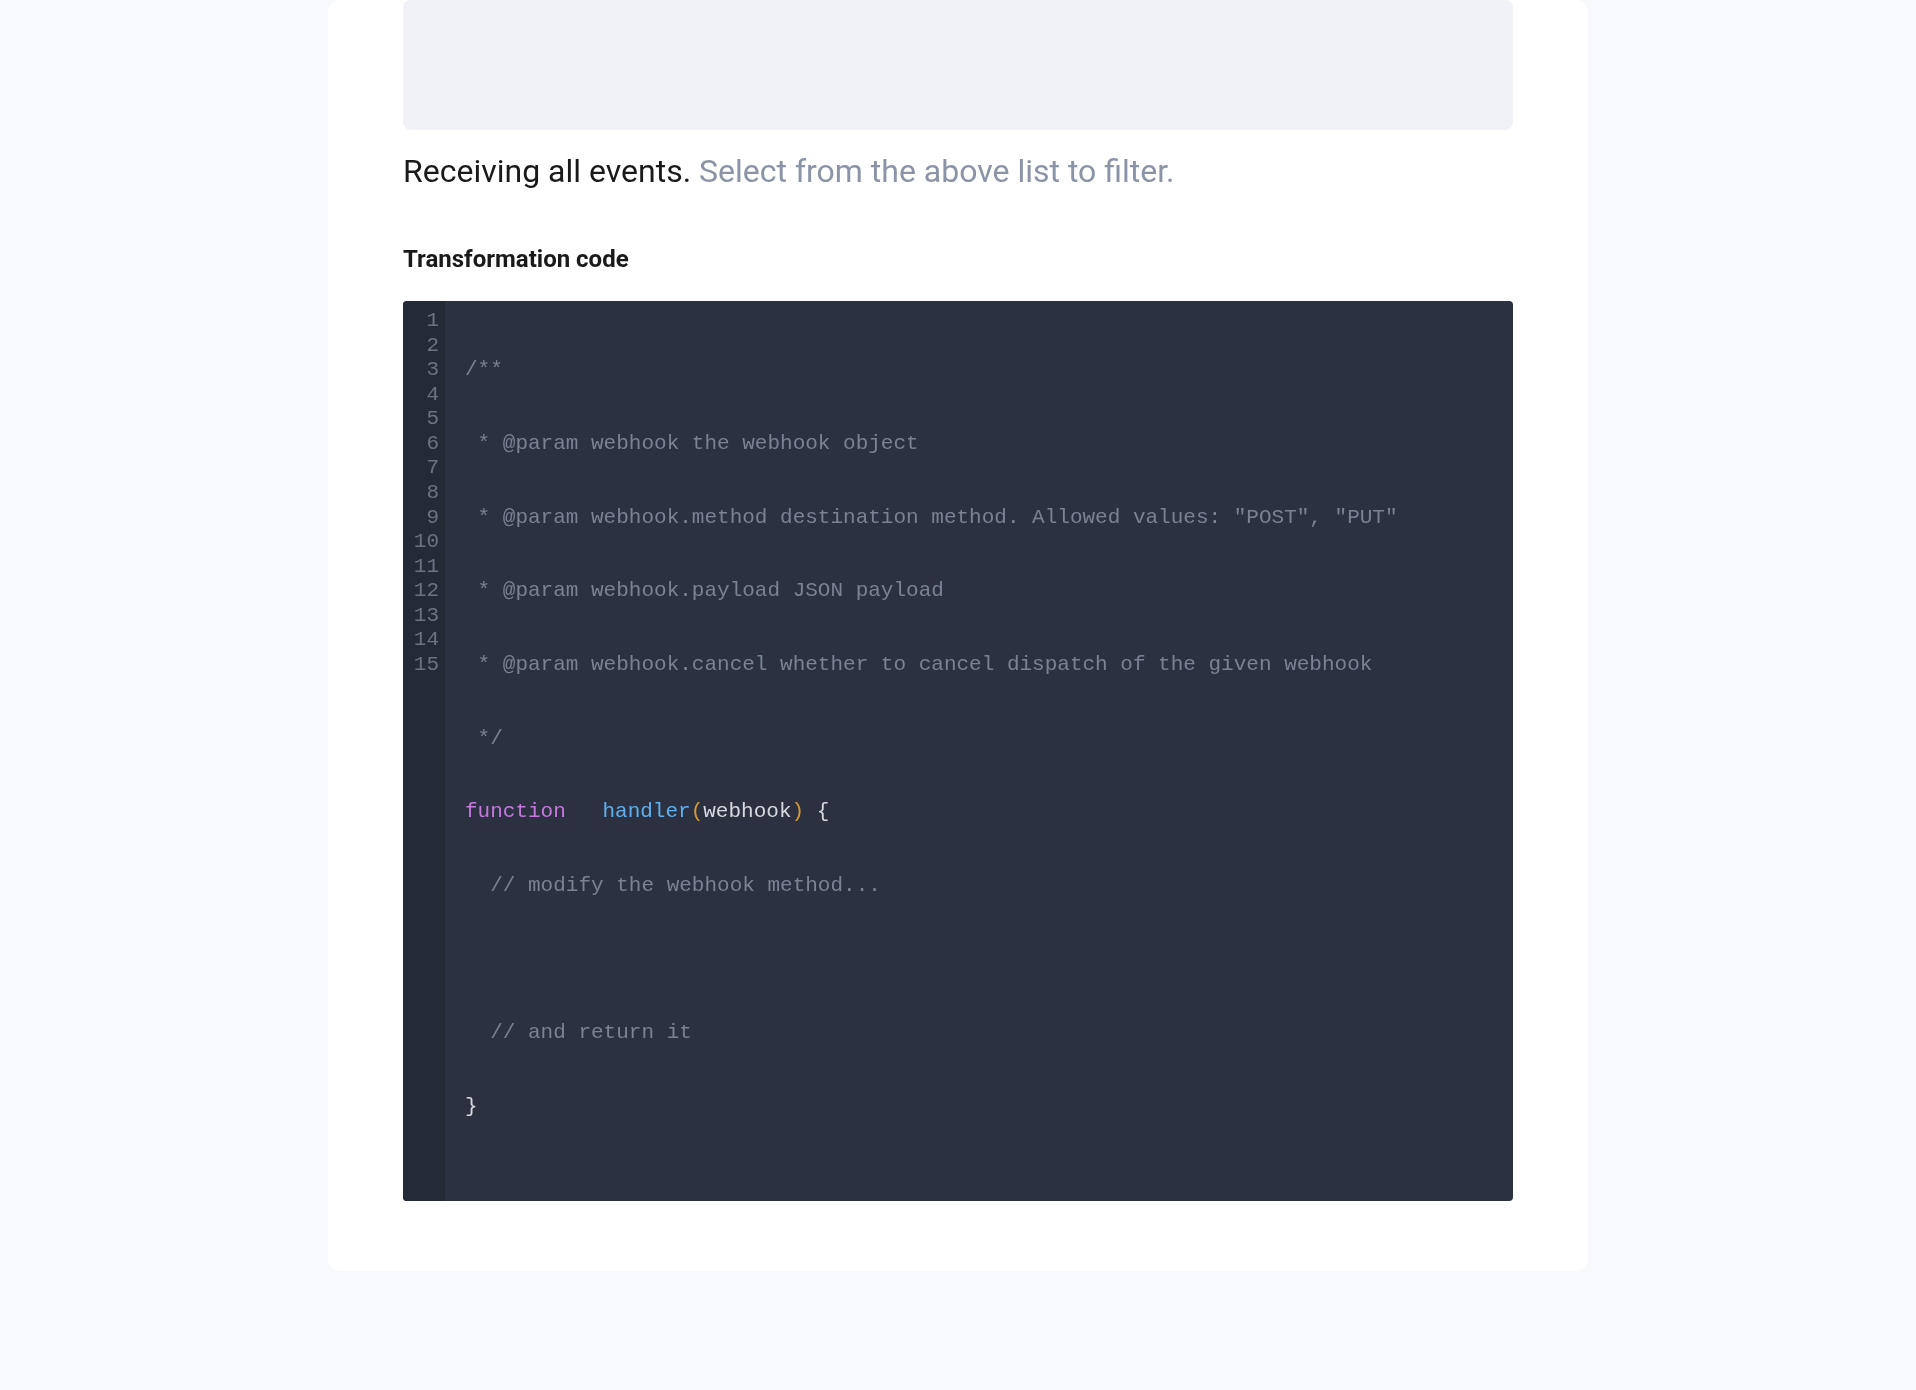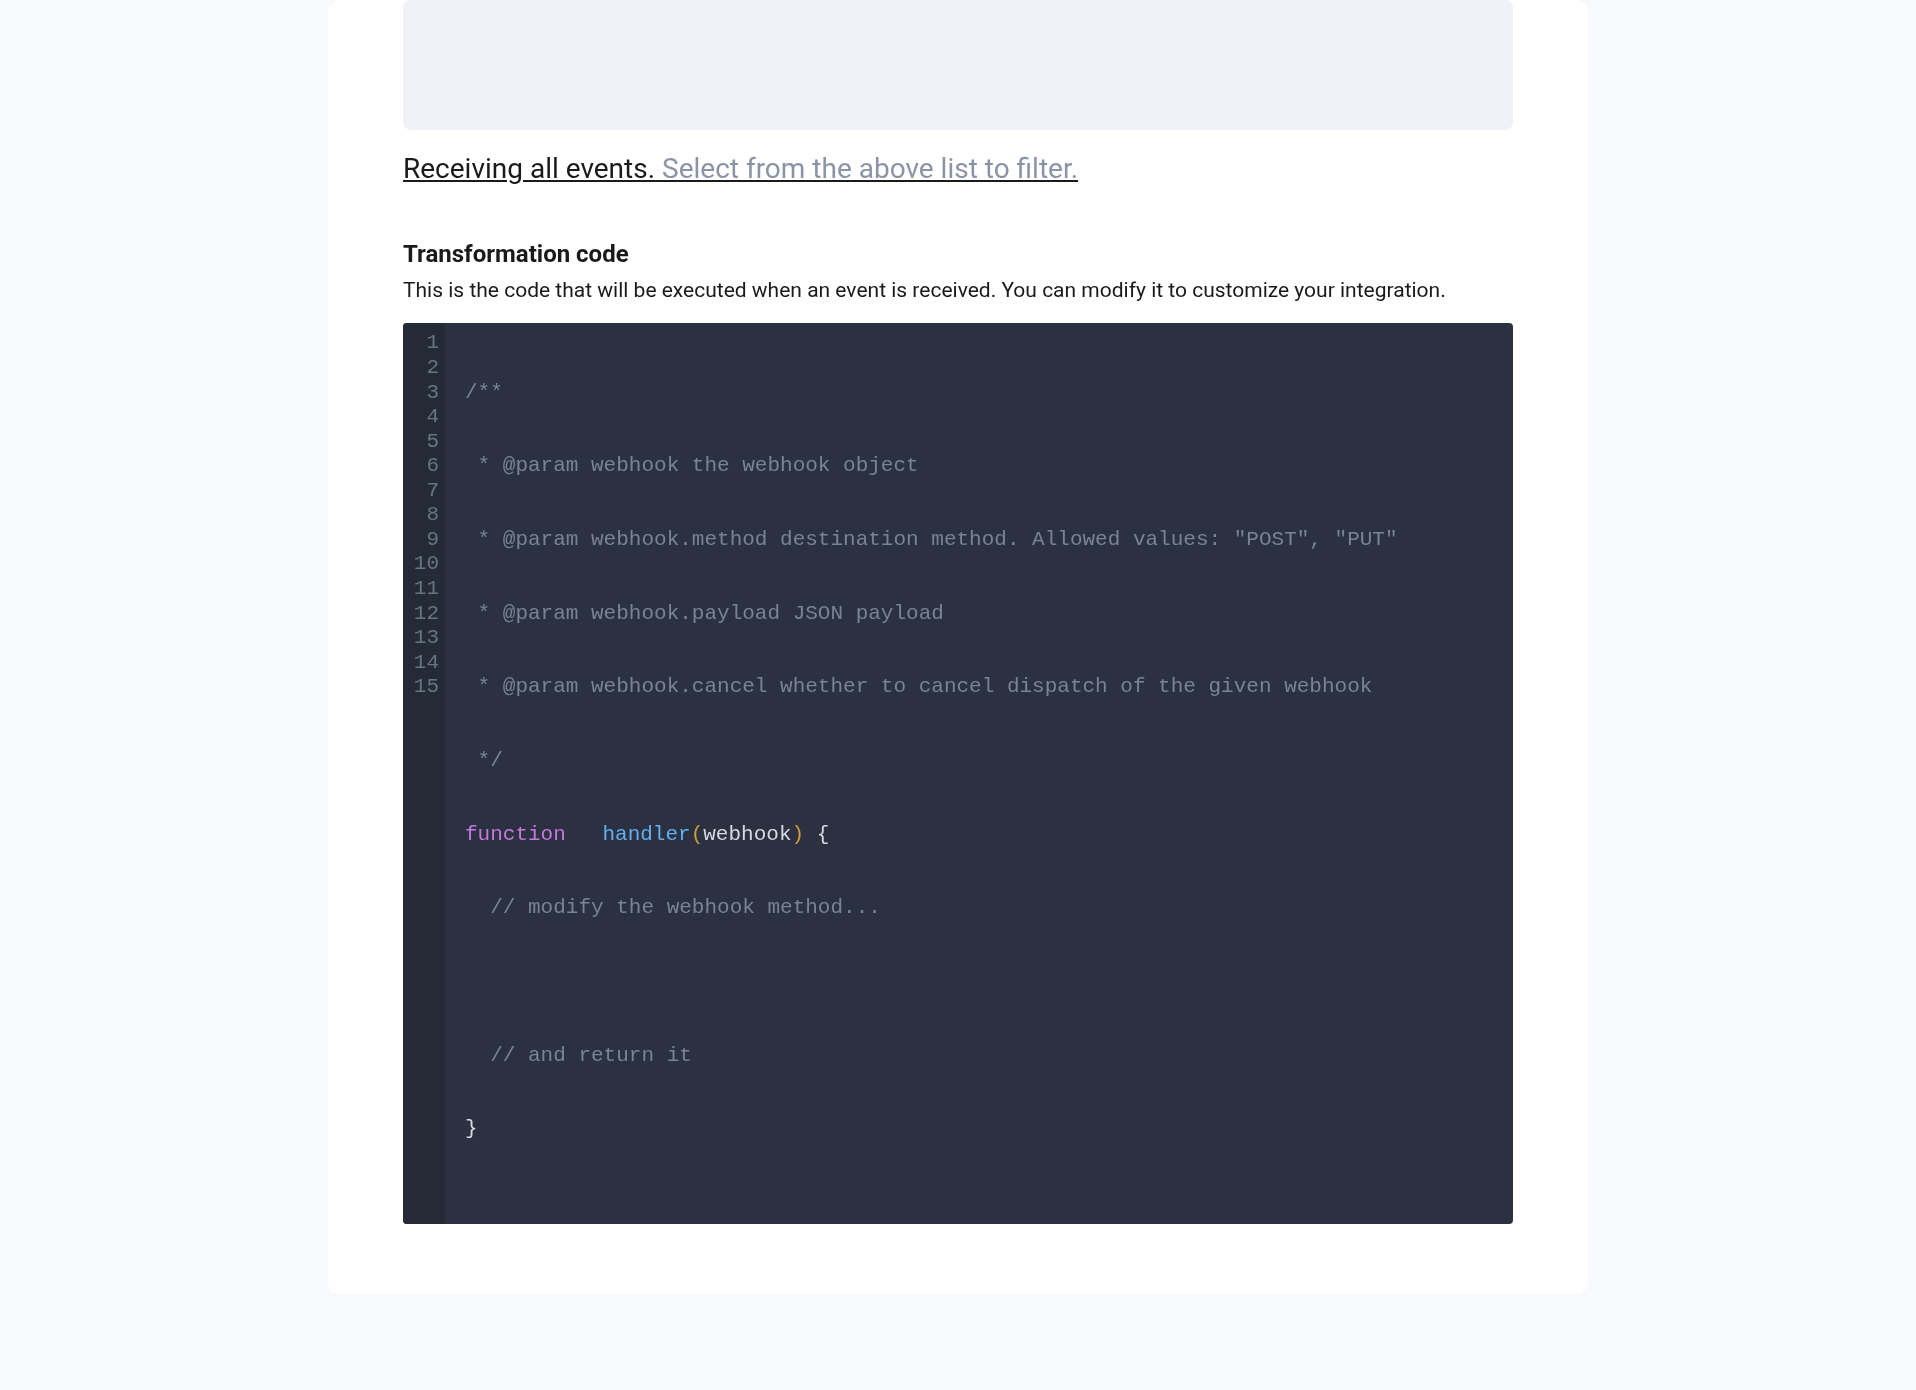--- a/index.html
+++ b/index.html
@@ -23,33 +23,32 @@
   .inner-wrap {
     padding: 0 75px 70px 75px;
   }
   .events-box {
     background: #f0f2f7;
     border-radius: 8px;
     height: 130px;
     margin-bottom: 22px;
   }
   .events-status {
-    font-size: 28px;
+    font-size: 32px;
     color: #1a1a1a;
     margin-bottom: 55px;
-    text-decoration: underline;
   }
   .events-status .muted {
     color: #8b93a6;
   }
   .section-heading {
     font-size: 24px;
     font-weight: 700;
     color: #1a1a1a;
-    margin-bottom: 8px;
+    margin-bottom: 28px;
   }
   .section-desc {
     font-size: 21px;
     color: #1a1a1a;
     margin-bottom: 18px;
     line-height: 1.4;
   }
   .code-editor {
     background: #2b3140;
     border-radius: 4px;
@@ -96,21 +95,20 @@
   <div class="inner-wrap">
 
     <div class="events-box"></div>
 
     <div class="events-status">
       <span>Receiving all events.</span>
       <span class="muted">Select from the above list to filter.</span>
     </div>
 
     <h2 class="section-heading">Transformation code</h2>
-    <p class="section-desc">This is the code that will be executed when an event is received. You can modify it to customize your integration.</p>
 
     <div class="code-editor">
       <div class="gutter">
         <div class="gutter-line">1</div>
         <div class="gutter-line">2</div>
         <div class="gutter-line">3</div>
         <div class="gutter-line">4</div>
         <div class="gutter-line">5</div>
         <div class="gutter-line">6</div>
         <div class="gutter-line">7</div>

